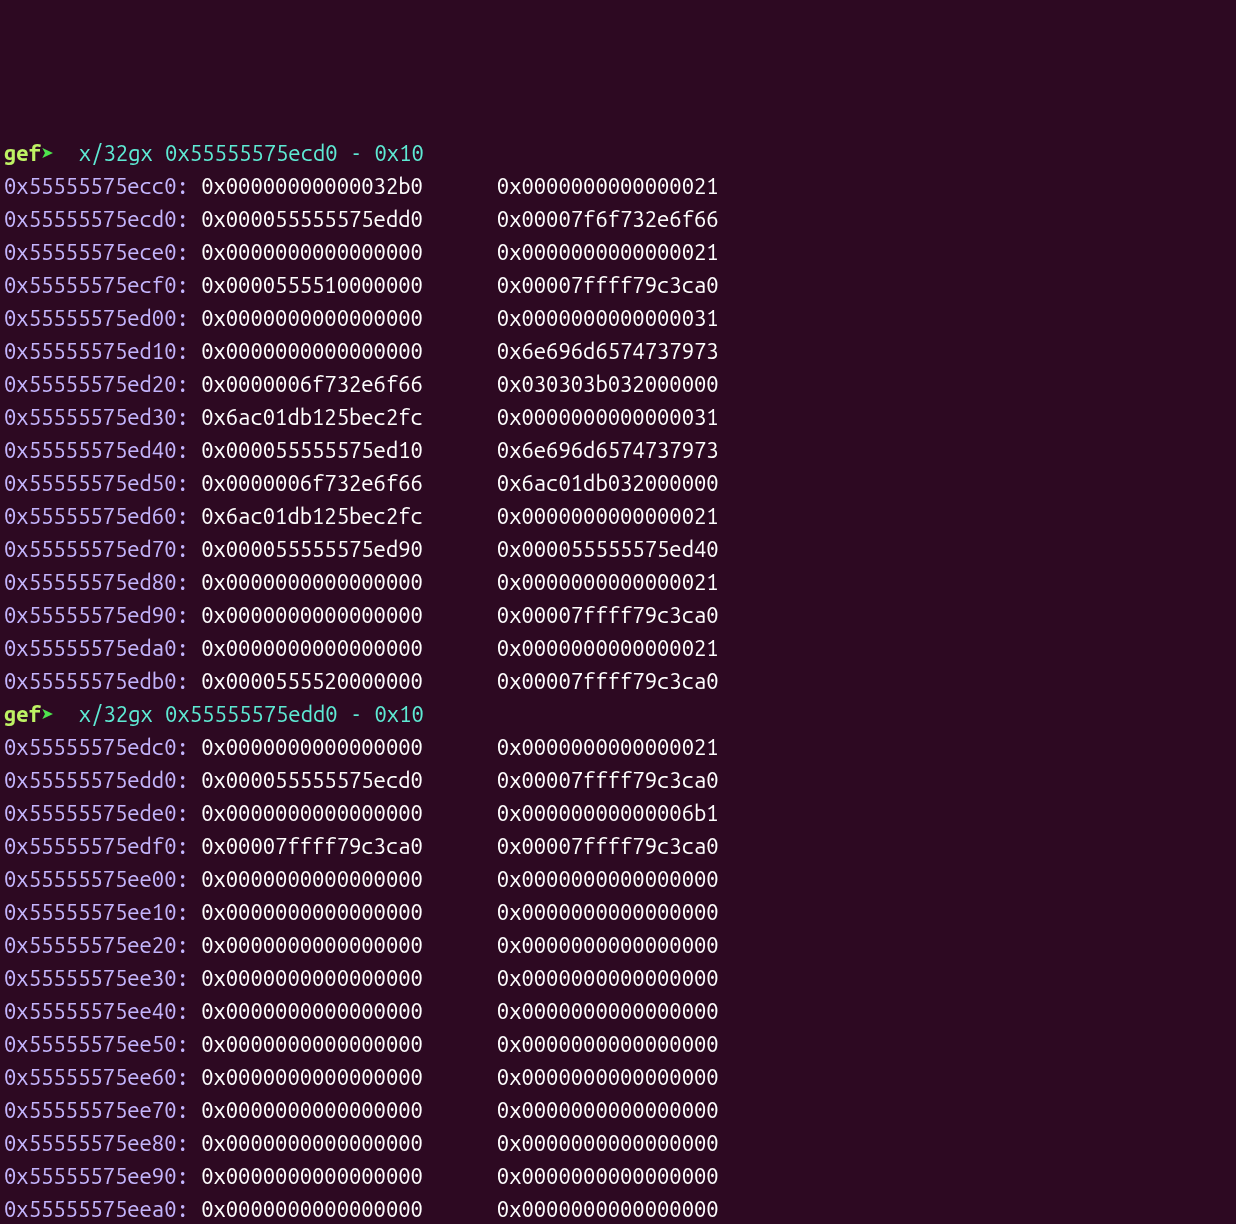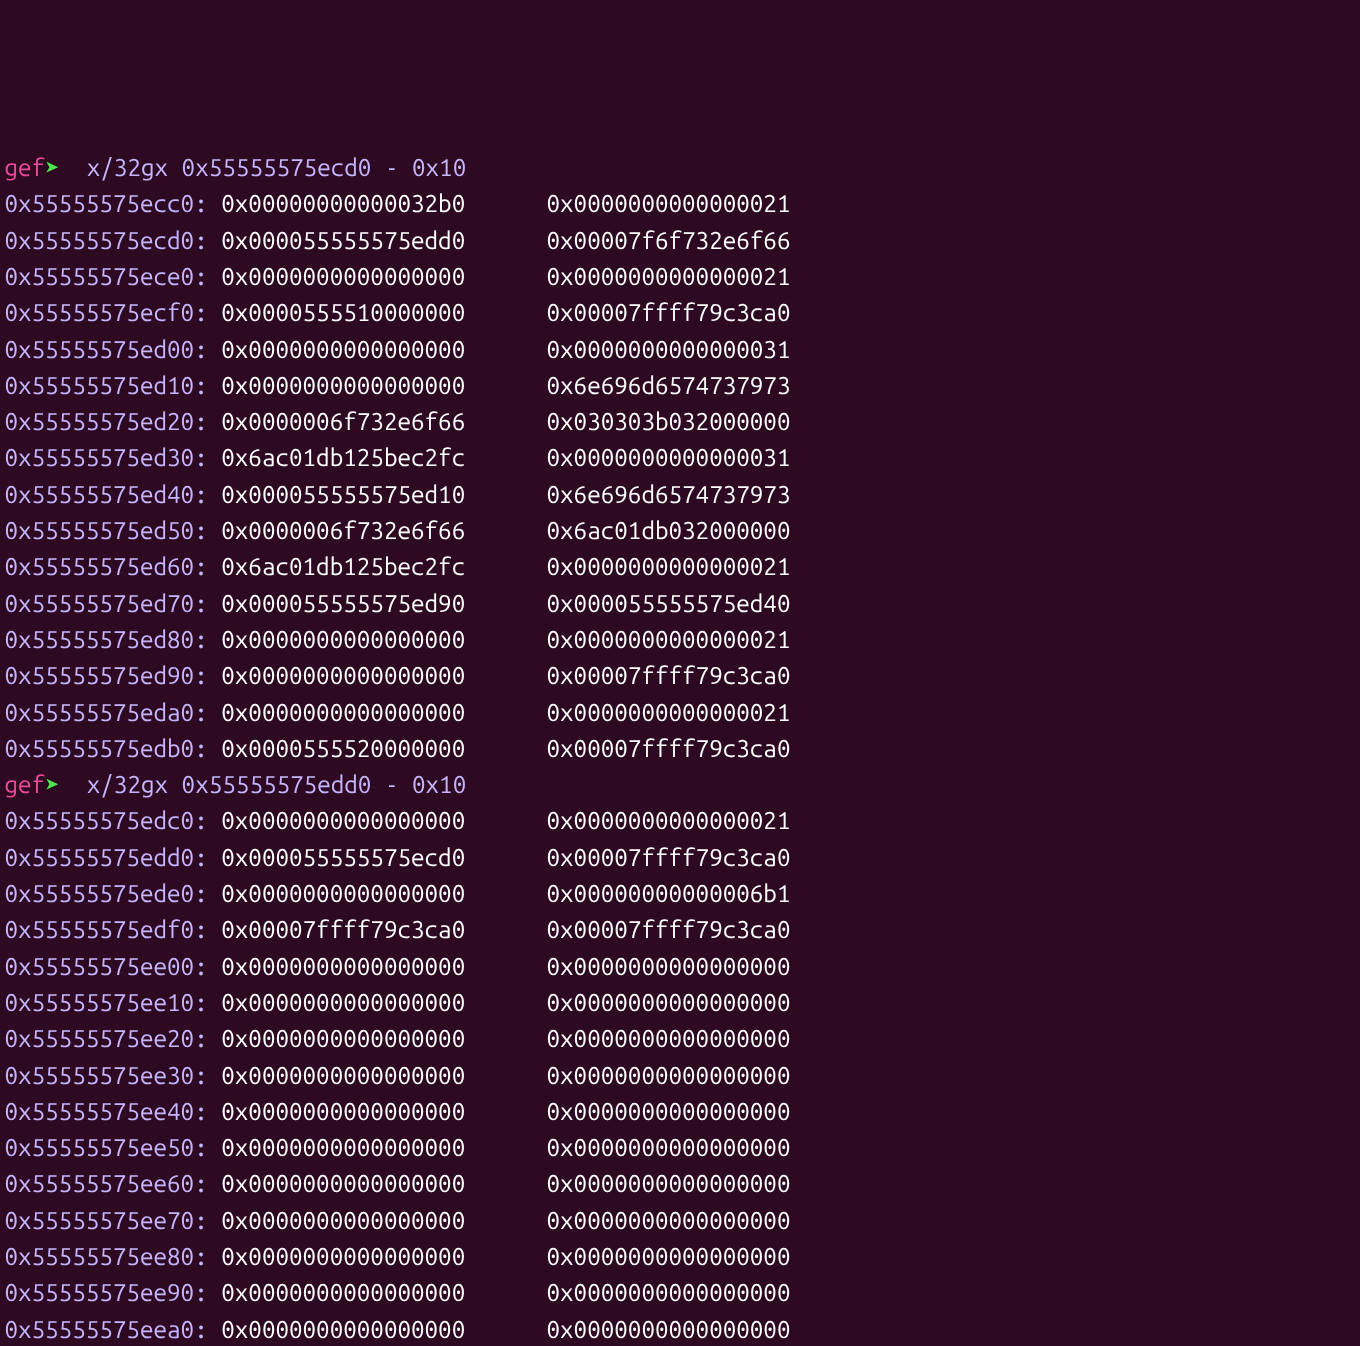--- a/index.html
+++ b/index.html
@@ -6,29 +6,29 @@
       background-color: #2d0922;
       color: #ffffff;
       font-family: 'Ubuntu Mono', 'DejaVu Sans Mono', 'Courier New', monospace;
       font-size: 22px;
       line-height: 1.5;
       margin: 0;
       padding: 4px 4px;
       white-space: pre;
     }
     .prompt {
-      color: #ec4899;
-      font-weight: normal;
+      color: #bef264;
+      font-weight: bold;
     }
     .arrow {
       color: #4ee44e;
       font-weight: bold;
     }
     .cmd {
-      color: #c4b5fd;
+      color: #5eead4;
     }
     .line {
       display: block;
     }
     .addr {
       color: #c4b5fd;
     }
     .val {
       color: #ffffff;
     }

